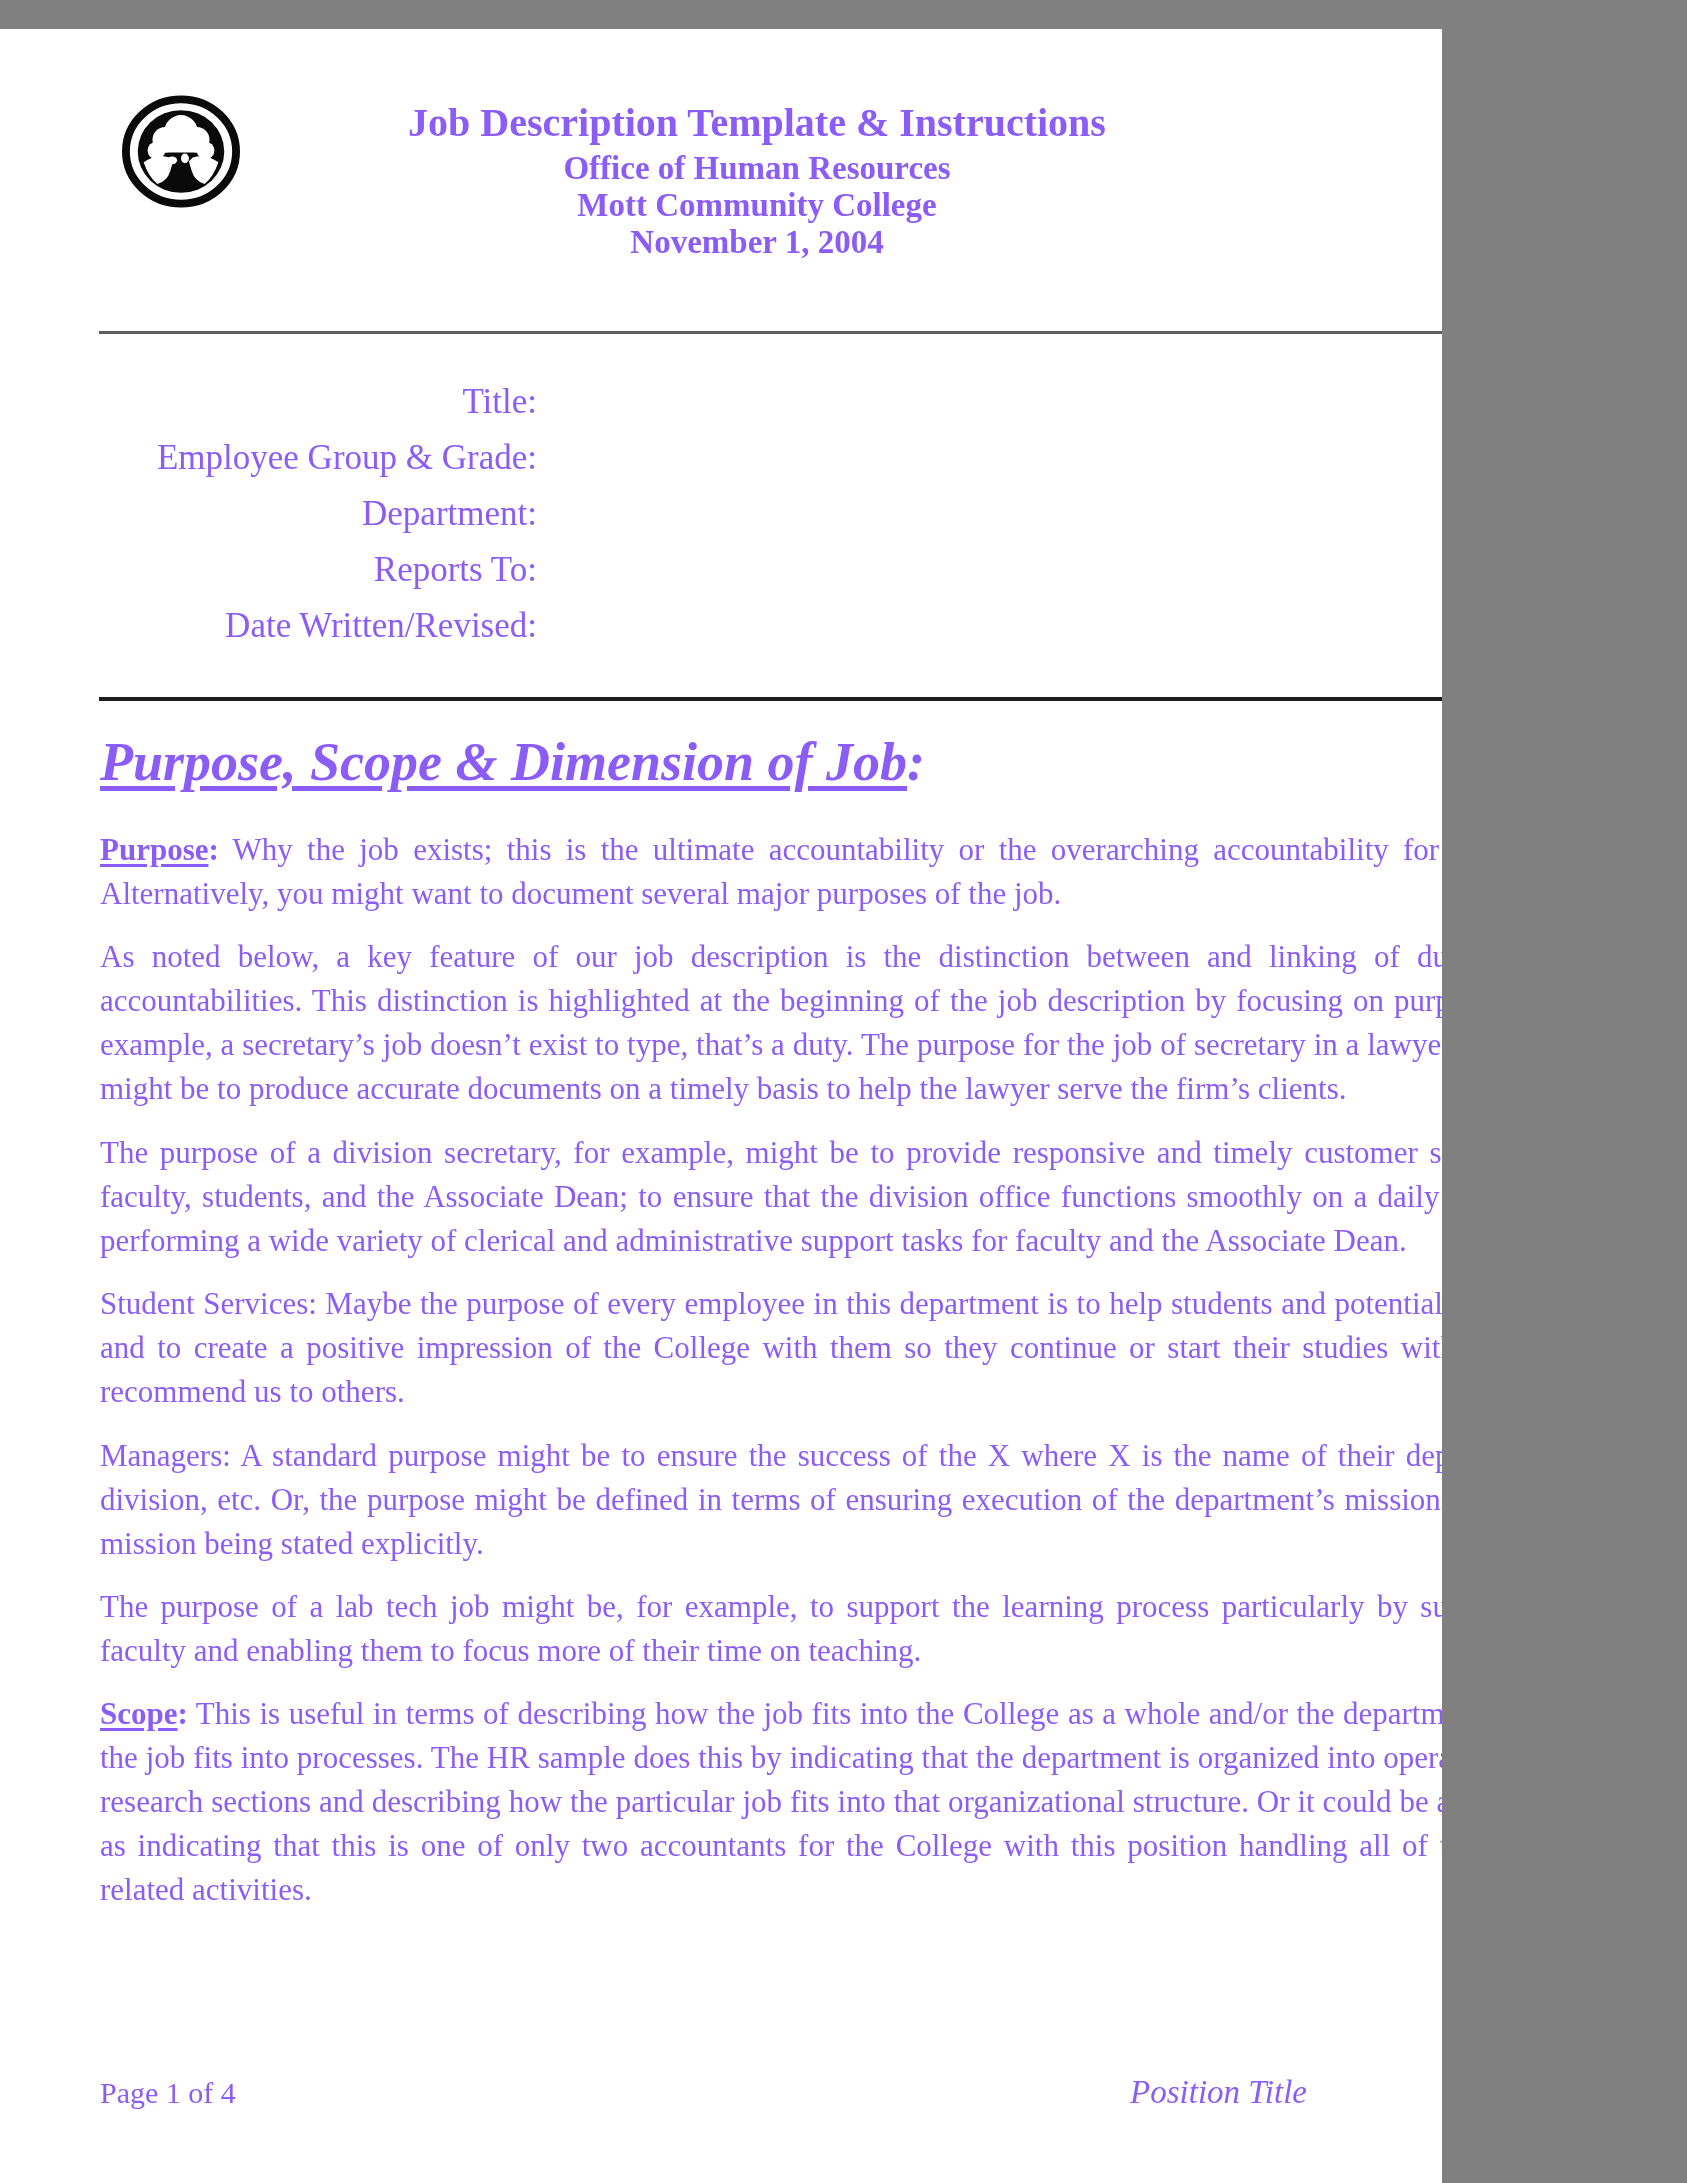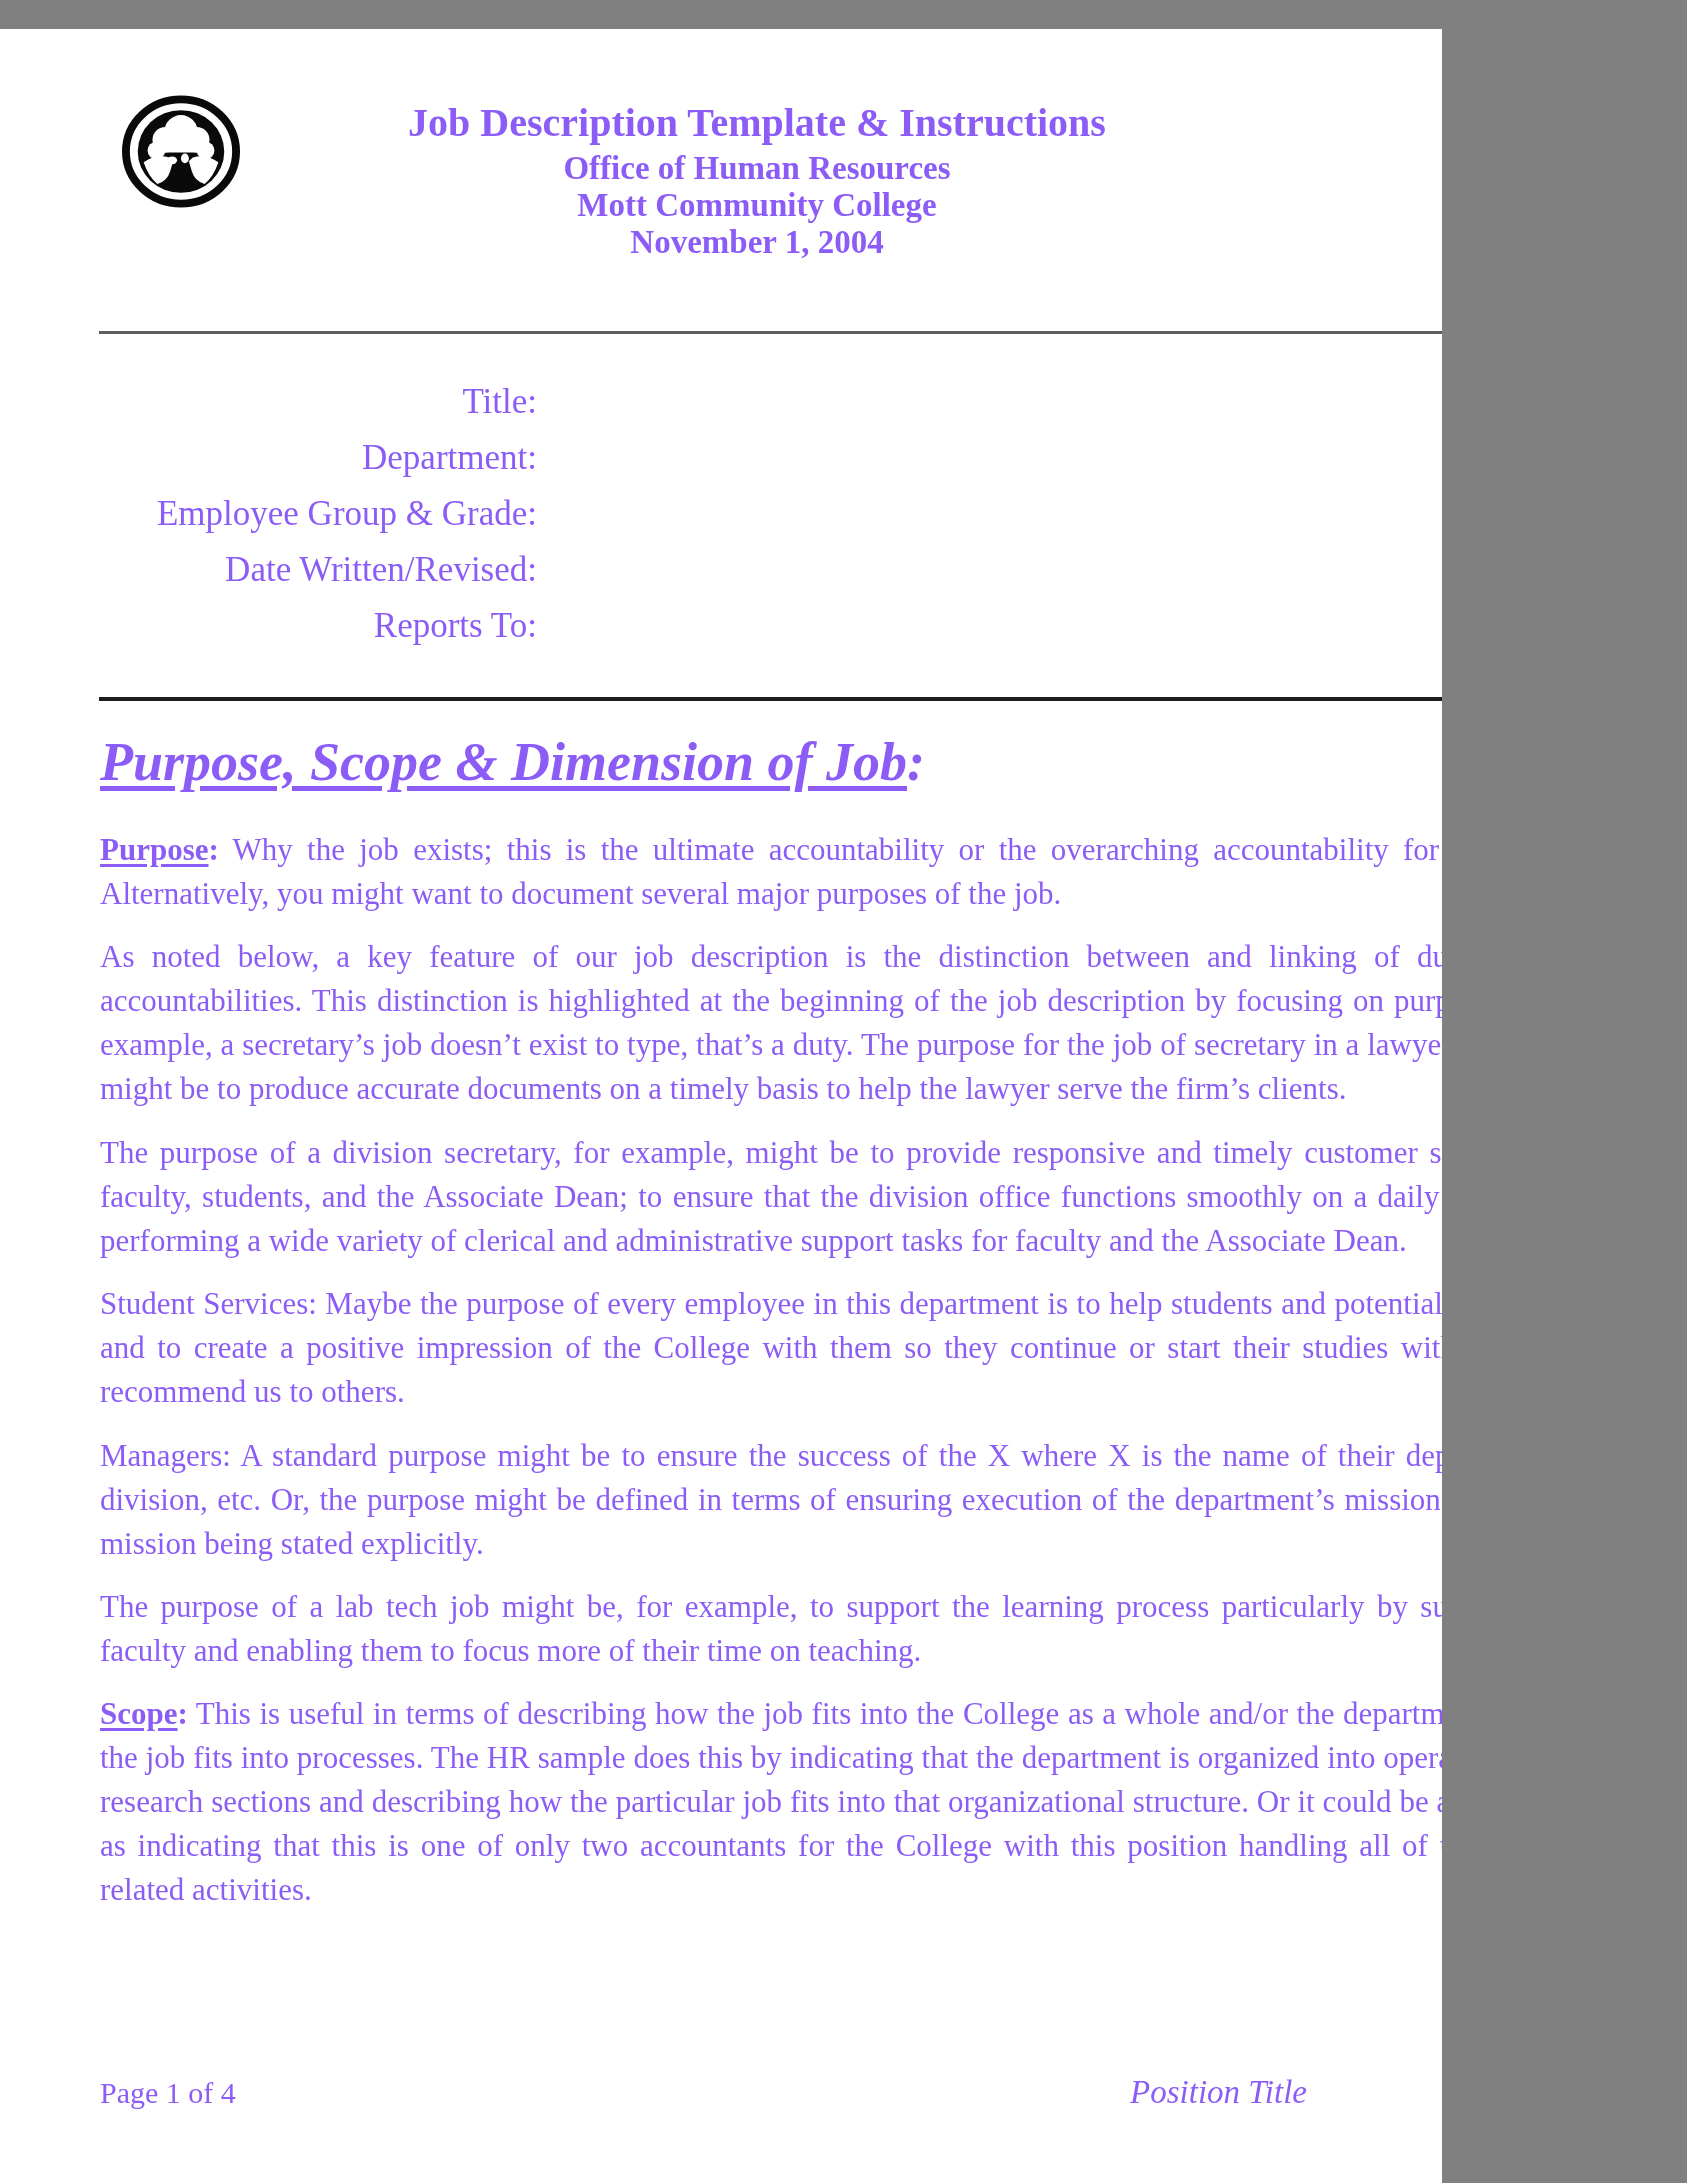--- a/index.html
+++ b/index.html
@@ -107,33 +107,33 @@
   </div>
 
   <div class="rule-1"></div>
 
   <div class="form-block">
     <div class="form-row">
       <span class="form-label">Title:</span>
       <span class="form-value"></span>
     </div>
     <div class="form-row">
+      <span class="form-label">Employee Group &amp; Grade:</span>
+      <span class="form-value"></span>
+    </div>
+    <div class="form-row">
       <span class="form-label">Department:</span>
       <span class="form-value"></span>
     </div>
     <div class="form-row">
-      <span class="form-label">Employee Group &amp; Grade:</span>
+      <span class="form-label">Reports To:</span>
       <span class="form-value"></span>
     </div>
     <div class="form-row">
       <span class="form-label">Date Written/Revised:</span>
-      <span class="form-value"></span>
-    </div>
-    <div class="form-row">
-      <span class="form-label">Reports To:</span>
       <span class="form-value"></span>
     </div>
   </div>
 
   <div class="rule-2"></div>
 
   <div class="content">
 
     <h2 class="section-heading"><span class="underlined">Purpose, Scope &amp; Dimension of Job</span><span>:</span></h2>
 

